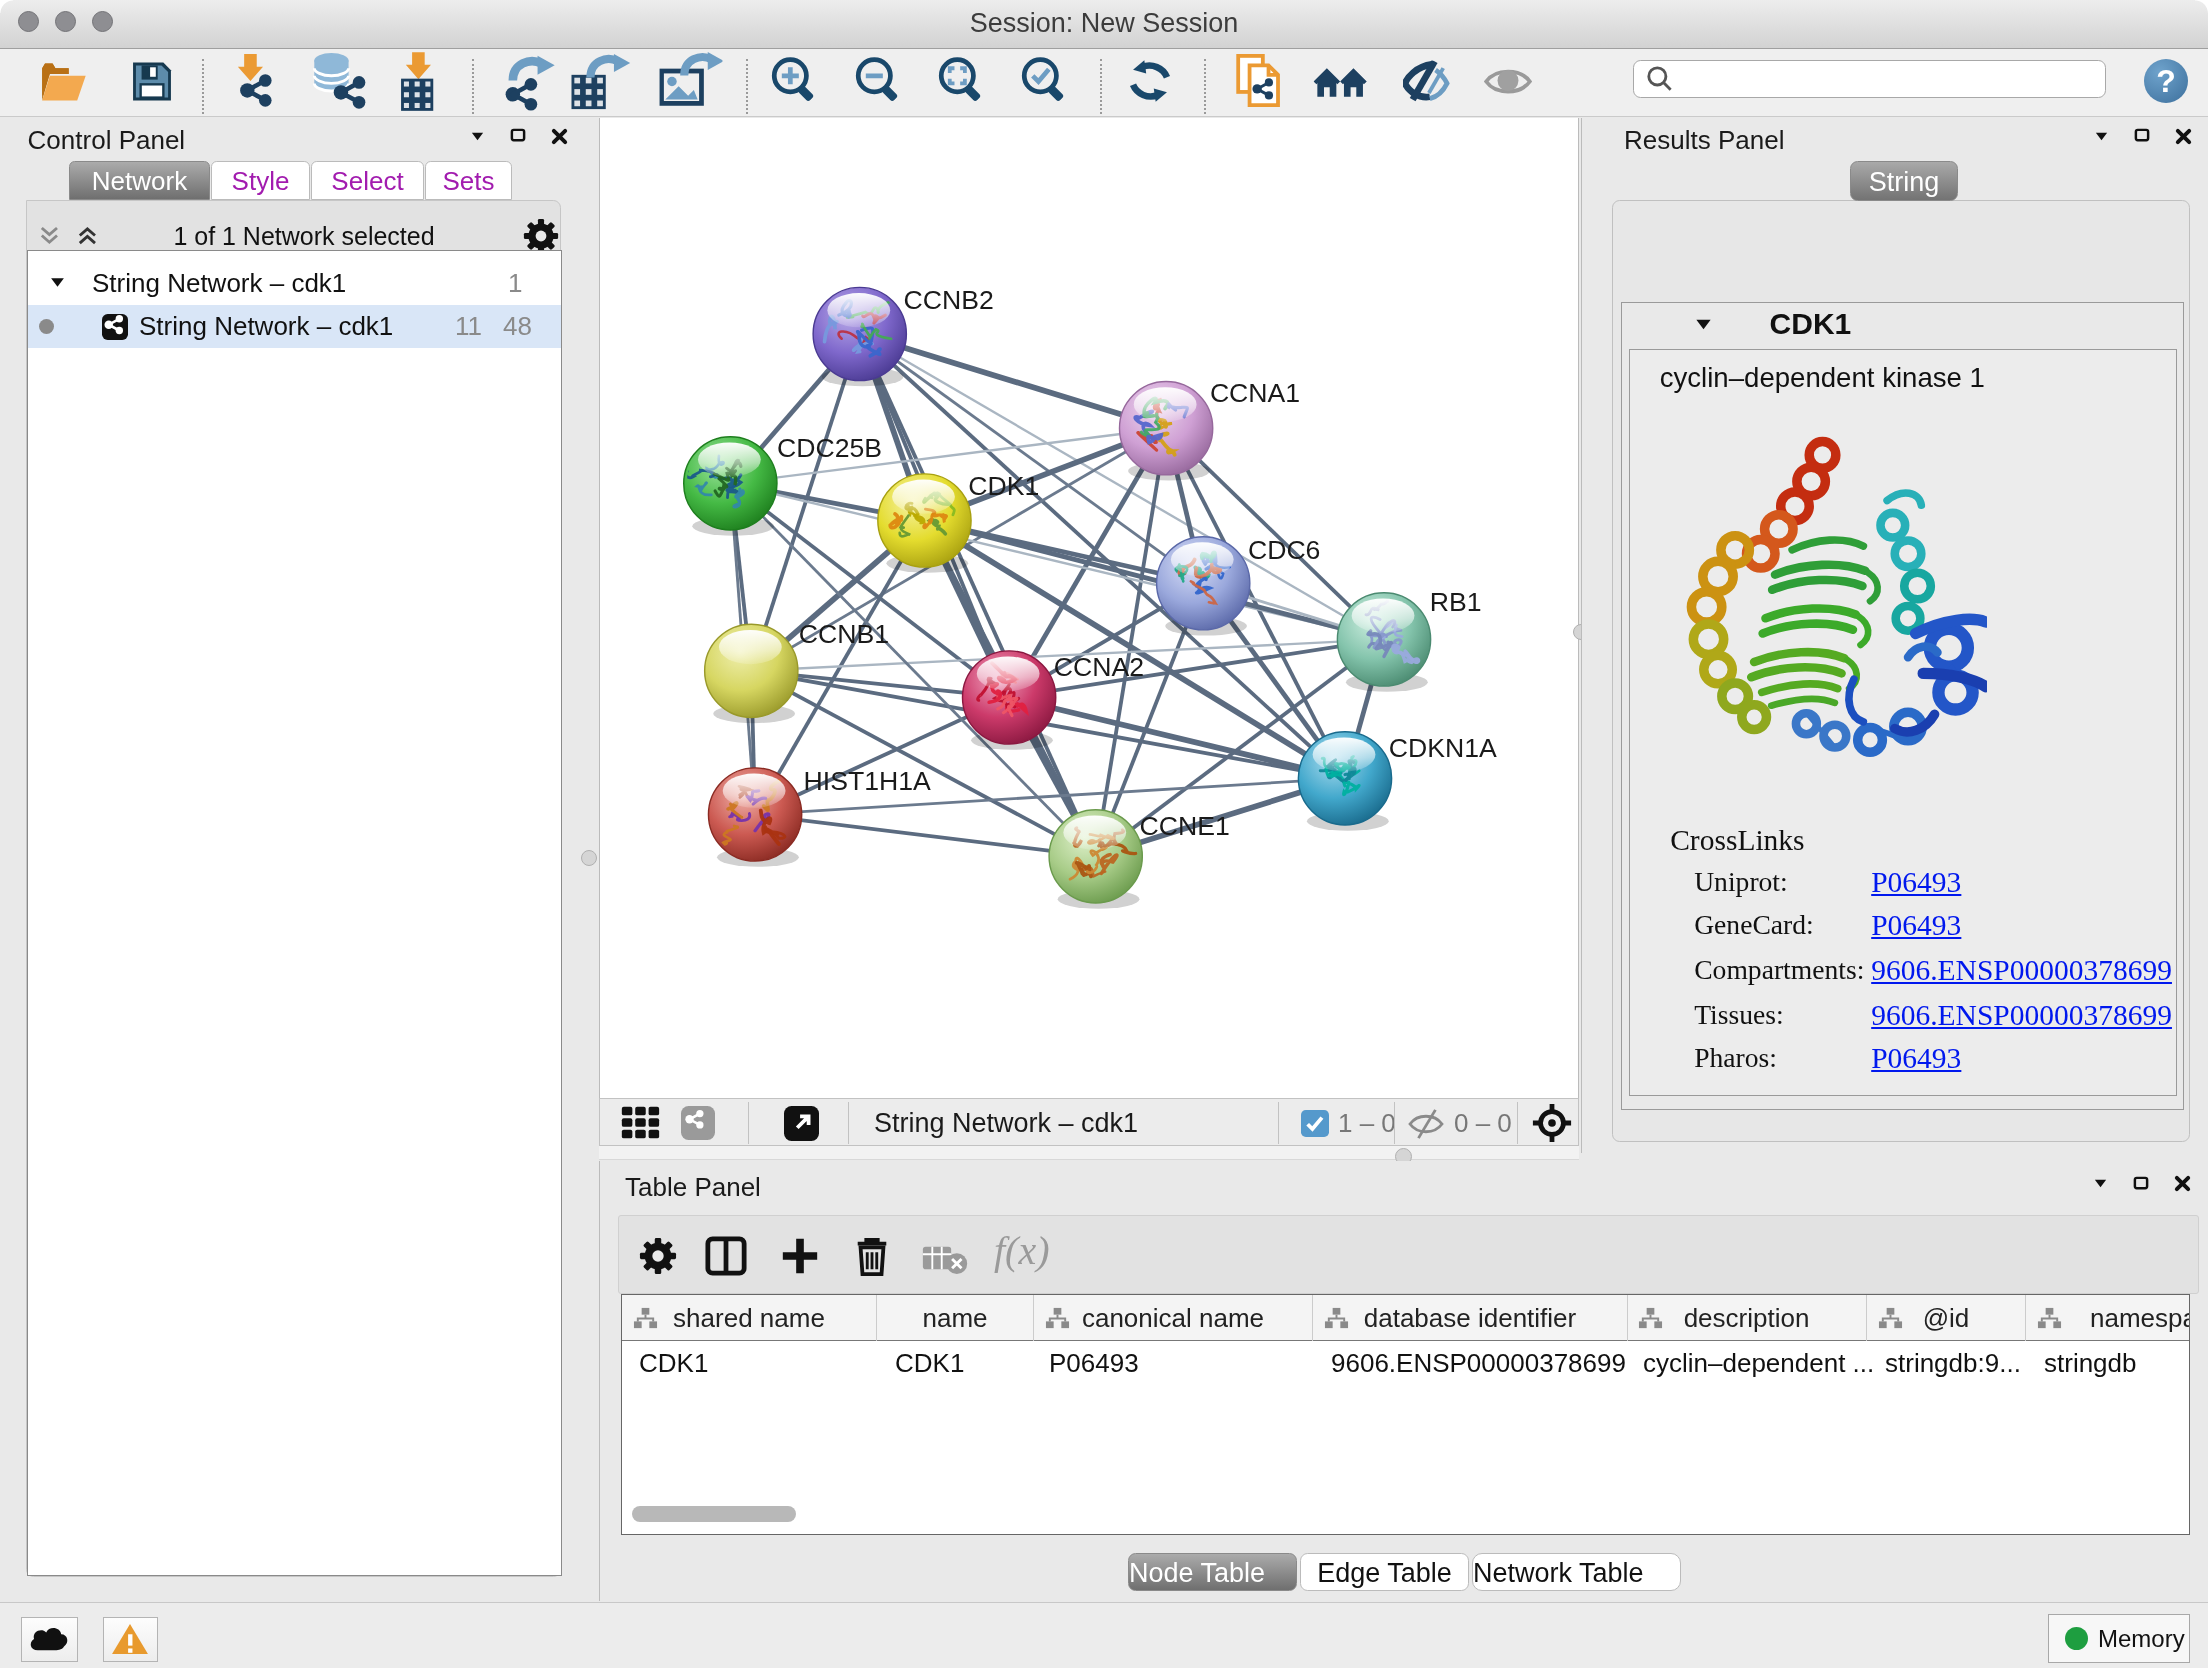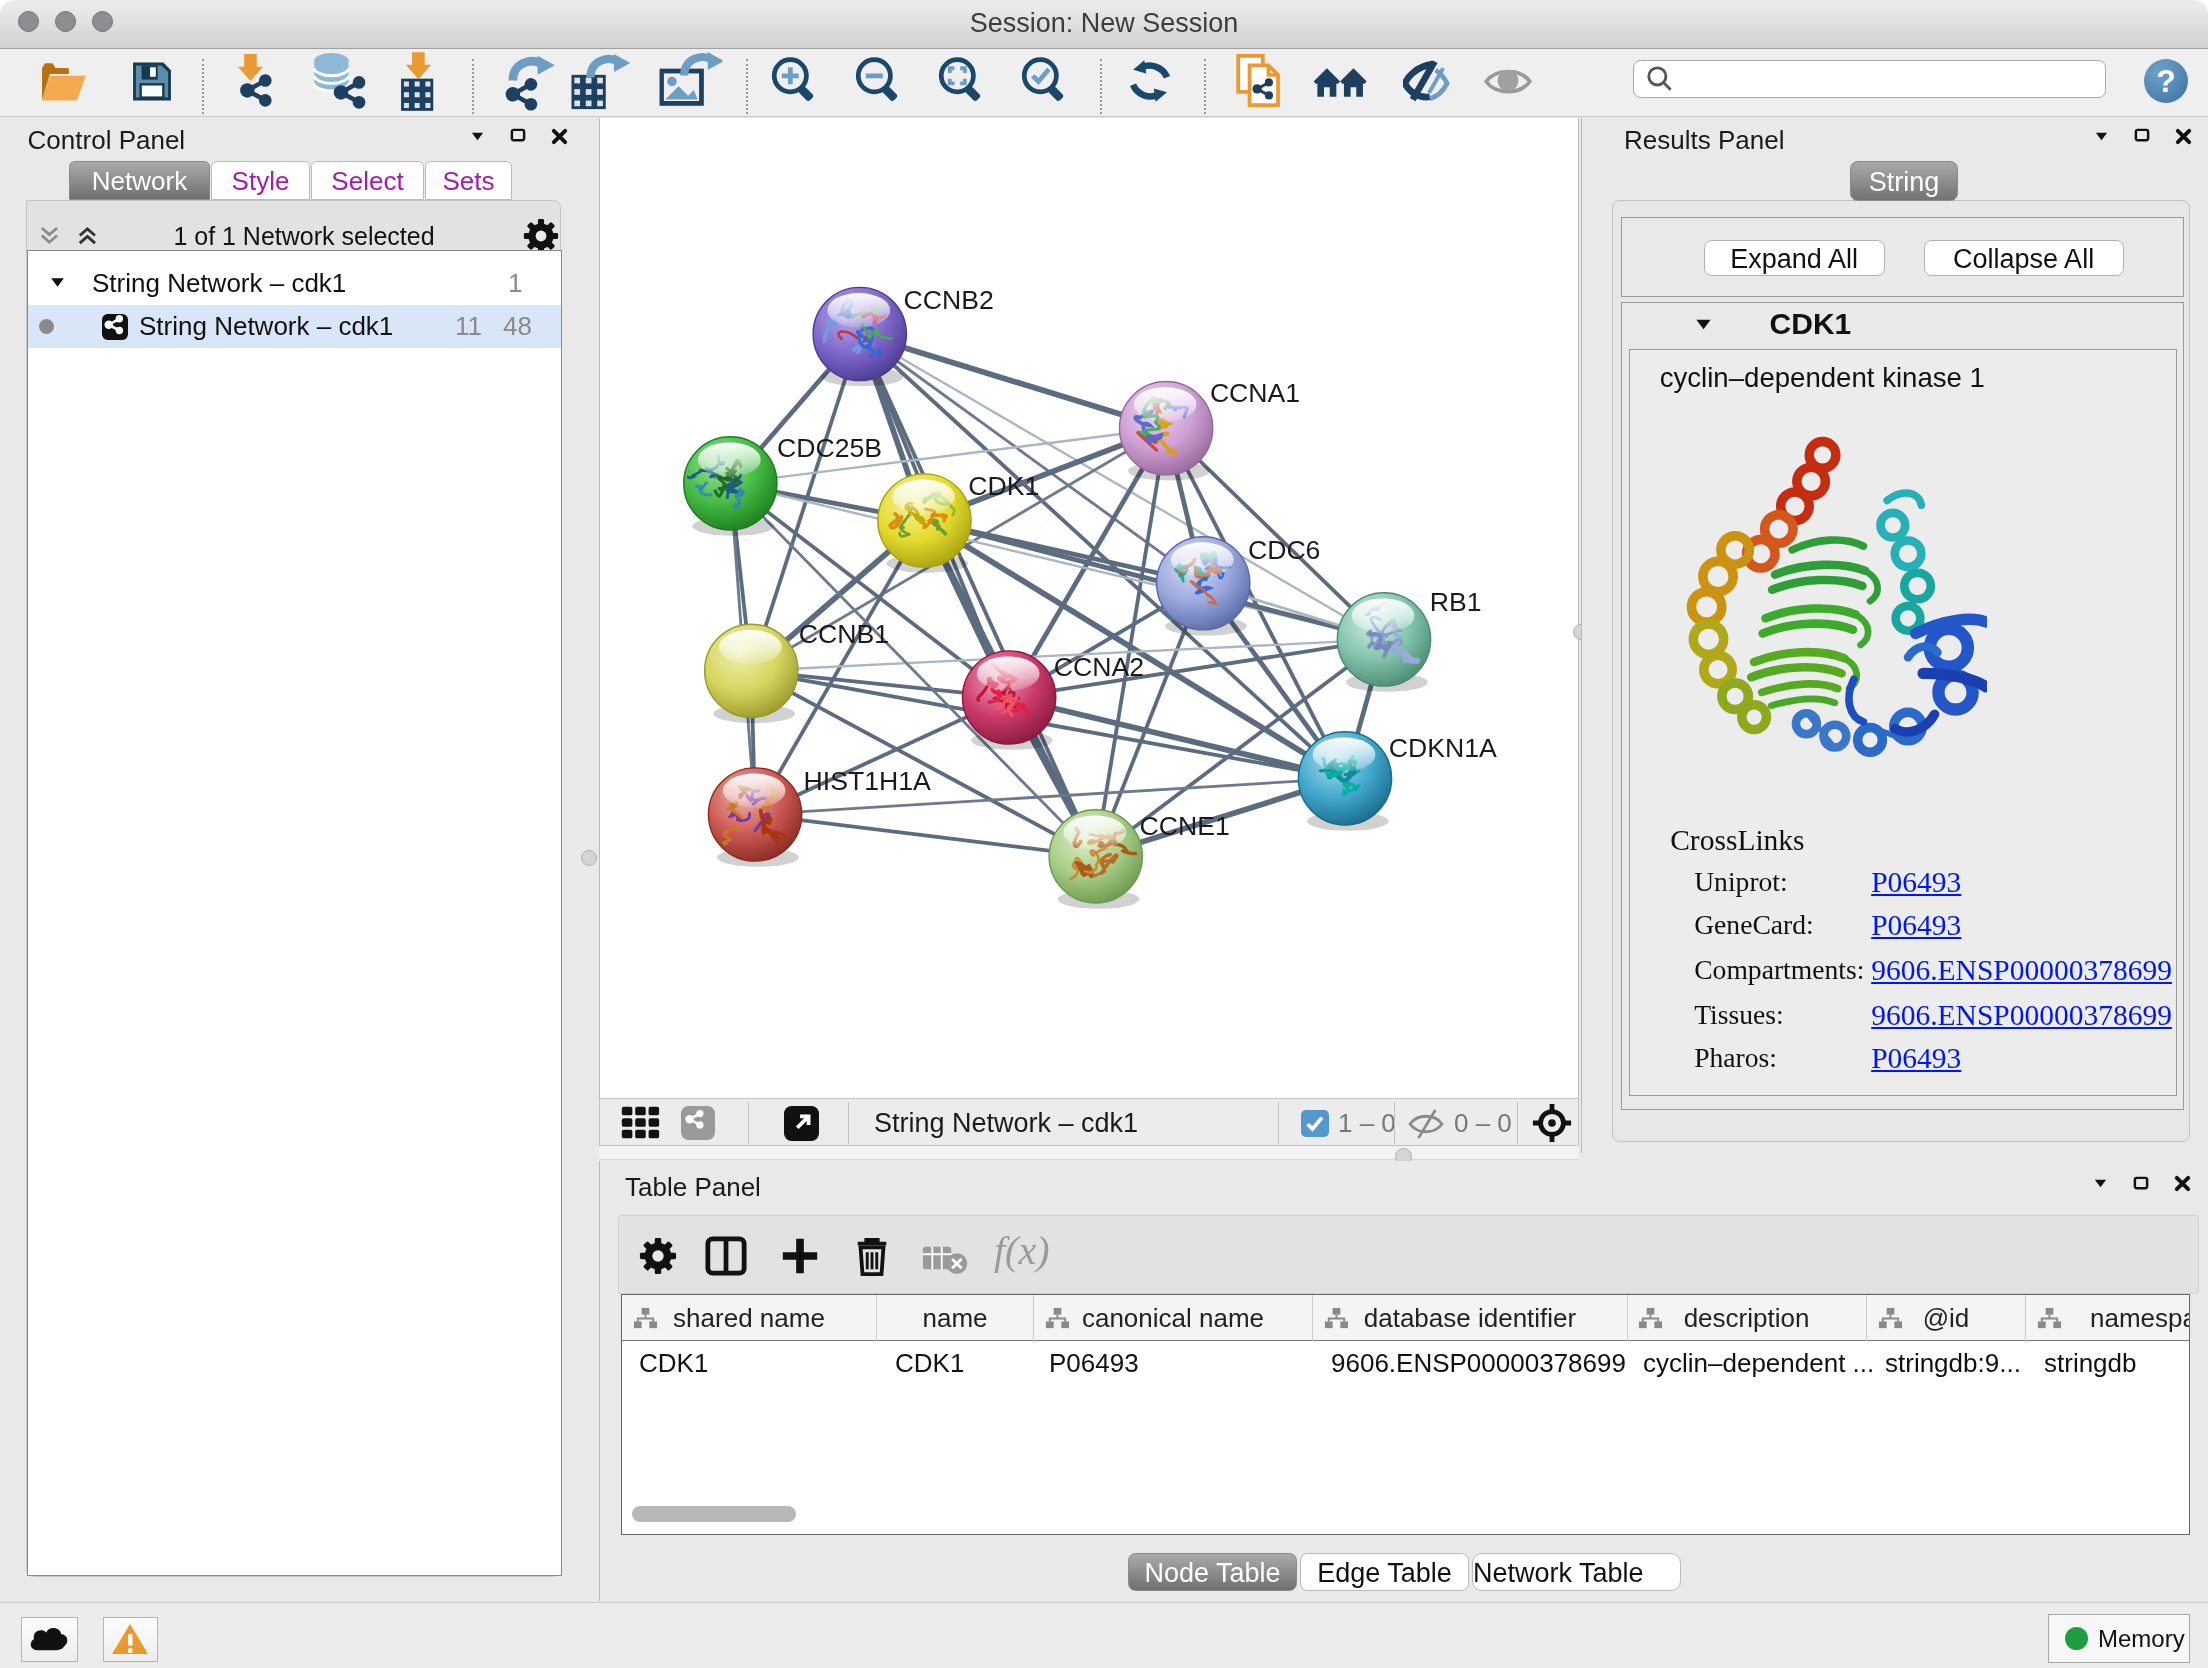--- a/index.html
+++ b/index.html
@@ -641,24 +641,20 @@
       </svg>
       <svg width="16" height="16" viewBox="0 0 17 17">
         <rect x="2" y="2" width="13" height="11" rx="2" fill="none" stroke="#111" stroke-width="2.6"></rect>
       </svg>
       <svg width="17" height="17" viewBox="0 0 18 18">
         <path d="M3 3 L15 15 M15 3 L3 15" stroke="#111" stroke-width="4.2" stroke-linecap="round"></path>
       </svg>
     </div>
     <div class="abs" style="left:268px;top:43px;width:108px;height:40px;background:linear-gradient(#a9a9a9,#737373);border:1px solid #8a8a8a;border-radius:7.6px;color:#fff;font-size:27px;text-align:center;line-height:40px;z-index:2">String</div>
     <div class="abs" style="left:30px;top:82px;width:578px;height:942px;background:#e7e7e7;border:1px solid #c0c0c0;border-radius:7.6px">
-      <div class="abs" style="left:7.6px;top:16px;width:563px;height:80px;border:1px solid #9a9a9a;background:#e9e9e9">
-        <div class="abs" style="left:82px;top:22px;width:181px;height:36px;background:#fff;border:1px solid #b2b2b2;border-radius:7.6px;font-size:27px;text-align:center;line-height:36px;color:#111">Expand All</div>
-        <div class="abs" style="left:302px;top:22px;width:200px;height:36px;background:#fff;border:1px solid #b2b2b2;border-radius:7.6px;font-size:27px;text-align:center;line-height:36px;color:#111">Collapse All</div>
-      </div>
       <div class="abs" style="left:7.6px;top:101px;width:563px;height:808px;border:1px solid #9a9a9a;background:#e9e9e9">
         <div class="abs" style="left:72px;top:12.4px"><svg width="19" height="19" viewBox="0 0 16 16">
             <path d="M2 4 H14 L8 12 Z" fill="#111"></path>
           </svg></div>
         <div class="abs" style="left:148px;top:3.8px;font-size:30px;font-weight:bold;color:#111">CDK1</div>
         <div class="abs" style="left:7.6px;top:46px;width:548px;height:747px;border:1px solid #9a9a9a;background:#ececec">
           <div class="abs" style="left:29.5px;top:12.4px;font-size:27.6px;color:#111">cyclin–dependent kinase 1</div>
           <div class="abs" style="left:28.5px;top:84px"><svg width="328" height="323" viewBox="0 0 345 340">
               <circle cx="172" cy="22" r="14" fill="none" stroke="#c42d10" stroke-width="10"></circle>
               <path d="M172 36 Q166 36 160 35" fill="none" stroke="#c42d10" stroke-width="6"></path>
@@ -836,21 +832,21 @@
       </div>
       <div class="abs" style="left:17px;top:53px;font-size:26px;color:#111;white-space:nowrap">CDK1</div>
       <div class="abs" style="left:273px;top:53px;font-size:26px;color:#111;white-space:nowrap">CDK1</div>
       <div class="abs" style="left:427px;top:53px;font-size:26px;color:#111;white-space:nowrap">P06493</div>
       <div class="abs" style="left:709px;top:53px;font-size:26px;color:#111;white-space:nowrap">9606.ENSP00000378699</div>
       <div class="abs" style="left:1021px;top:53px;font-size:26px;color:#111;white-space:nowrap">cyclin–dependent ...</div>
       <div class="abs" style="left:1263px;top:53px;font-size:26px;color:#111;white-space:nowrap">stringdb:9...</div>
       <div class="abs" style="left:1422px;top:53px;font-size:26px;color:#111;white-space:nowrap">stringdb</div>
       <div class="abs" style="left:9.5px;top:211px;width:164px;height:16px;border-radius:8.6px;background:#b8b8b8"></div>
     </div>
-    <div class="abs" style="left:528px;top:392px;width:169px;height:38px;background:linear-gradient(#ababab,#6f6f6f);color:#fff;border:1px solid #8a8a8a;border-radius:7.6px;font-size:27px;text-align:center;line-height:38px">Node Table</div>
+    <div class="abs" style="left:528px;top:392px;width:169px;height:38px;background:linear-gradient(#ababab,#6f6f6f);color:#fff;border:1px solid #8a8a8a;border-radius:7.6px;font-size:27px;text-align:left;line-height:38px">Node Table</div>
     <div class="abs" style="left:700px;top:392px;width:169px;height:38px;background:#fff;color:#111;border:1px solid #bbb;border-radius:7.6px;font-size:27px;text-align:center;line-height:38px">Edge Table</div>
     <div class="abs" style="left:872px;top:392px;width:209px;height:38px;background:#fff;color:#111;border:1px solid #bbb;border-radius:10px;font-size:27px;text-align:left;line-height:38px">Network Table</div>
   </div>
 <div class="abs" style="left:0;top:1602px;width:100%;height:67px;background:#ececec;border-top:1.9px solid #c8c8c8">
     <div class="abs" style="left:21px;top:14.3px;width:57px;height:45px;background:linear-gradient(#fdfdfd,#ededed);border:1.9px solid #b4b4b4">
       <svg width="42" height="30" style="position:absolute;left:5.7px;top:5.7px" viewBox="0 0 44 32">
         <path d="M10 28 C2 28 0 20 6 16 C4 8 14 4 19 9 C22 2 34 3 35 11 C42 11 44 20 38 24 C36 28 30 28 28 28 Z" fill="#111"></path>
       </svg>
     </div>
     <div class="abs" style="left:103px;top:14.3px;width:55px;height:45px;background:linear-gradient(#fdfdfd,#ededed);border:1.9px solid #b4b4b4">

